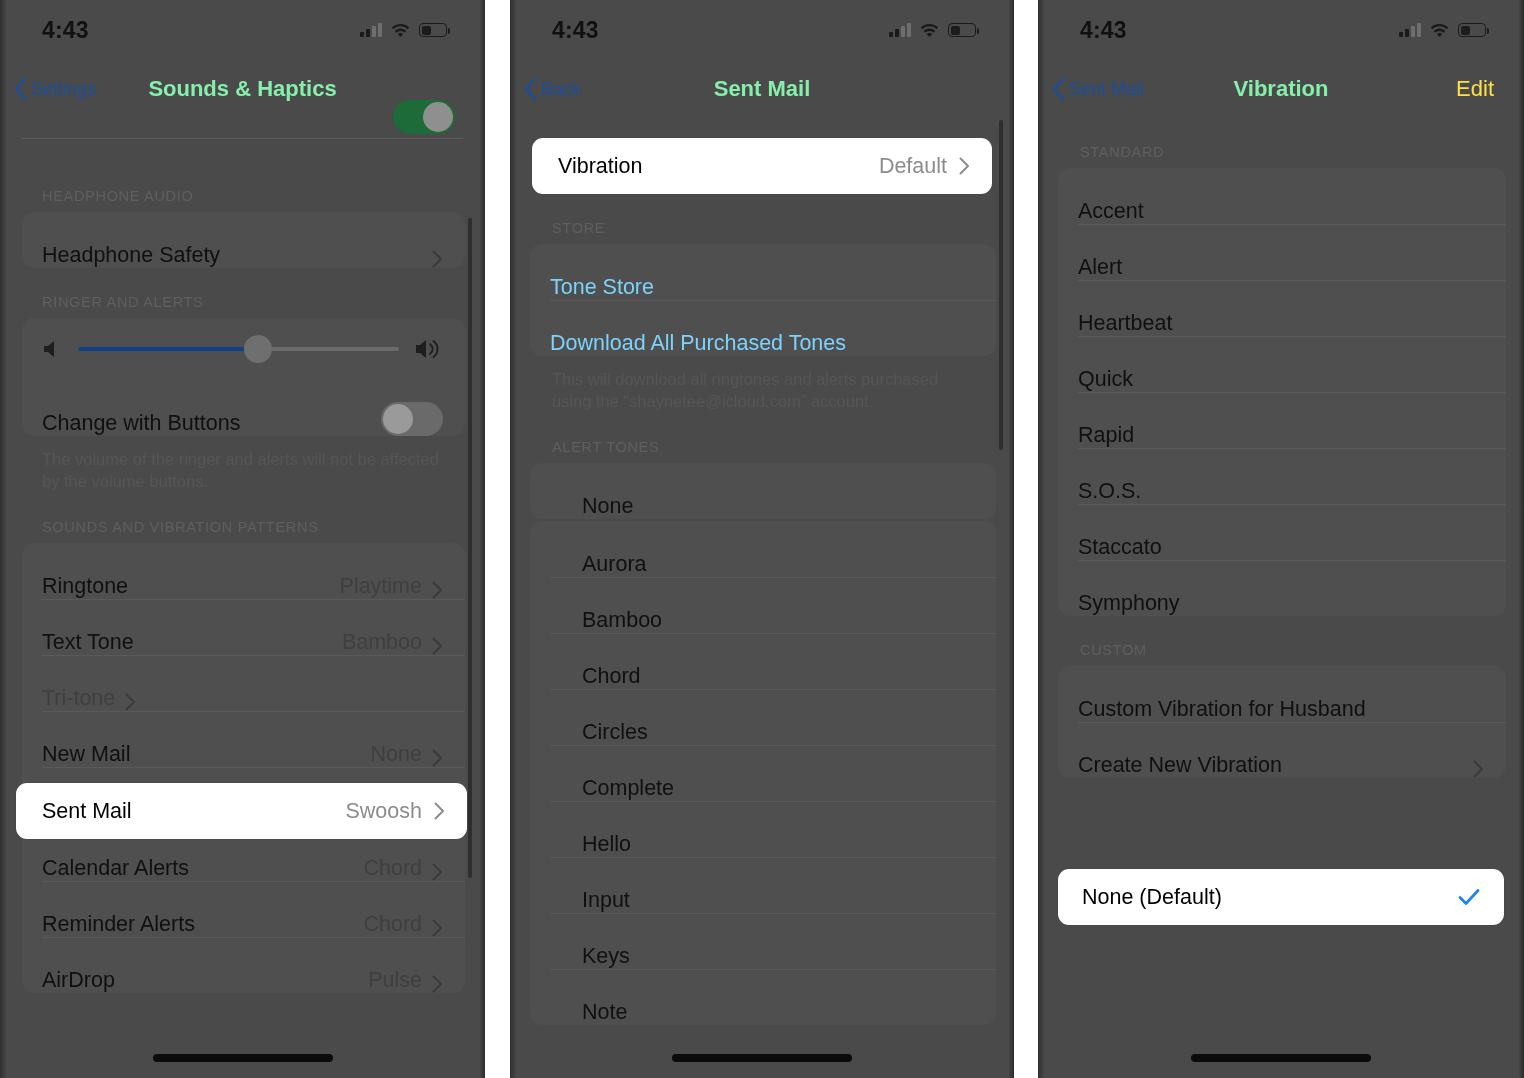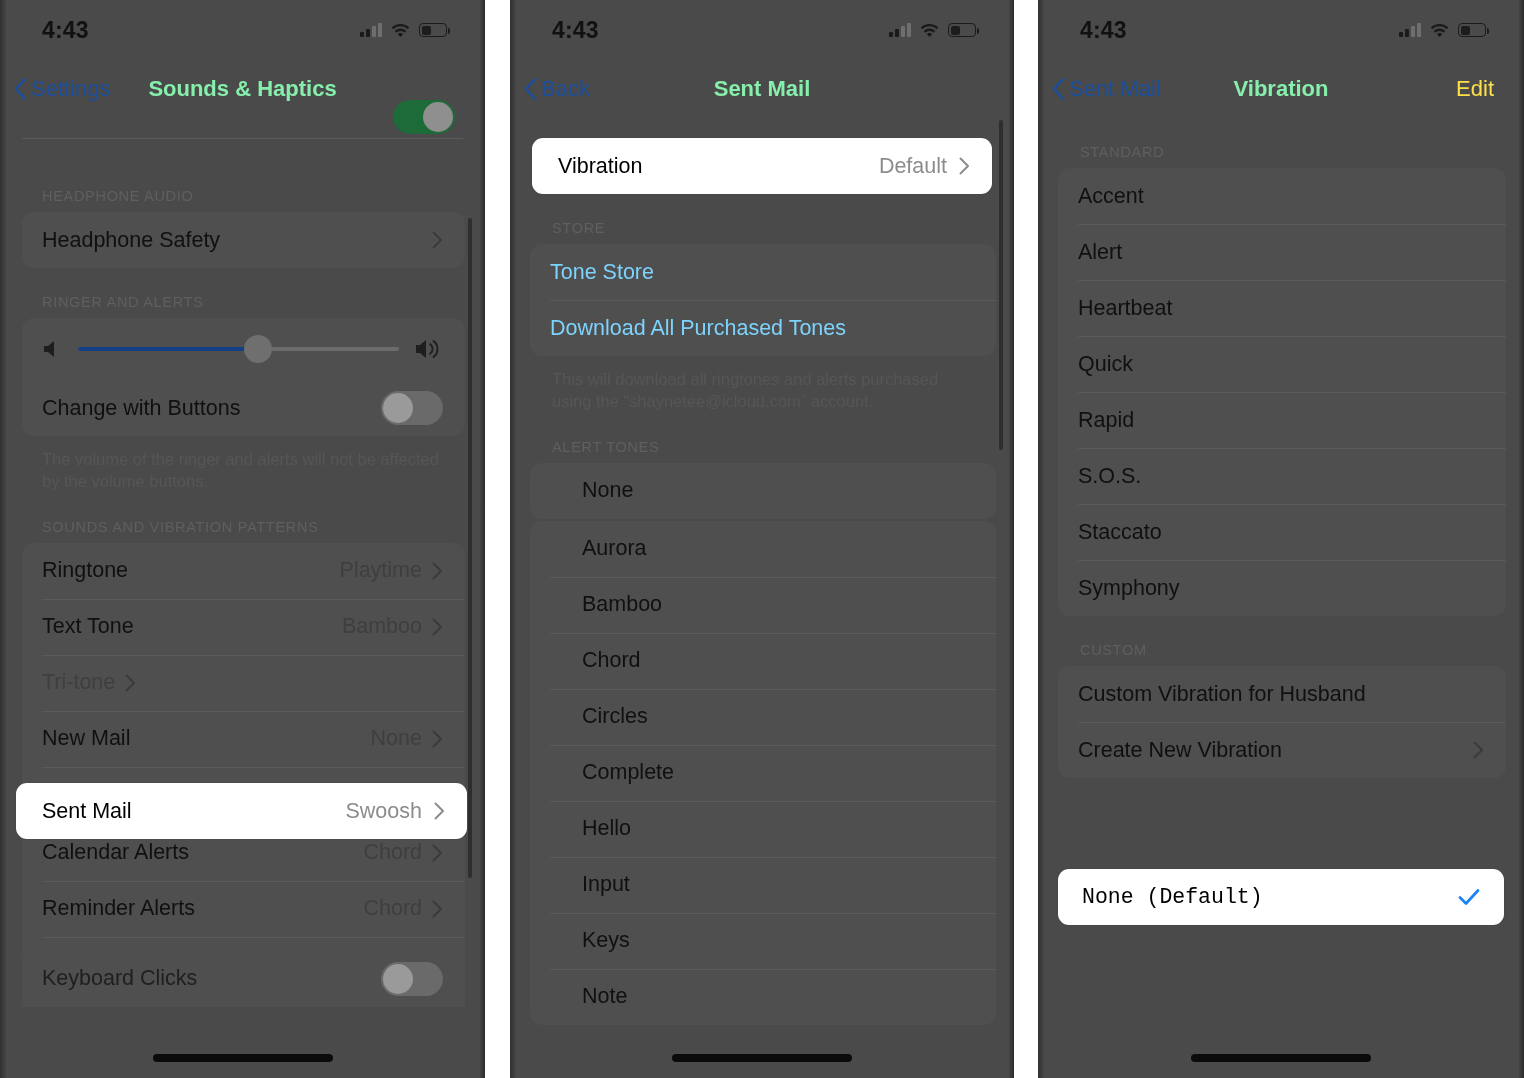--- a/index.html
+++ b/index.html
@@ -59,21 +59,21 @@
   .batt span { position:absolute; left:1.5px; top:1.5px; bottom:1.5px;
                width:9px; background:#1c1c1c; border-radius:2px; display:block; }
 
   
   .navbar {
     height: 58px; display:flex; align-items:center;
     padding: 0 30px 0 14px; position:relative; z-index:4;
   }
   .nav-back { display:flex; align-items:center; gap:4px; cursor:pointer; }
   .chev-back { width:13px; height:22px; flex:none; }
-  .nav-back-label { font-size:22px; color:#1b4f9c;text-align:right; }
+  .nav-back-label { font-size:18px; color:#1b4f9c;text-align:right; }
   .nav-title {
     position:absolute; left:0; right:0; text-align:center;
     font-size:22px; font-weight:700; color:#86efac; pointer-events:none;
   }
   .nav-right { margin-left:auto; font-size:22px; color:#fde047; position:relative; z-index:5;}
 
   
   .content { position:relative; padding: 0 0 0 0; }
 
   .sect-hdr {
@@ -82,21 +82,21 @@
   }
   .group {
     background: #4f4f4f;
     margin: 0 20px 0 22px;
     border-radius: 12px;
     overflow: hidden;
   }
   .p2 .group, .p3 .group { margin: 0 18px 0 20px; }
 
   .row {
-    display:flex; align-items:center;
+    display:flex; align-items:flex-end;
     height: 56px; padding: 0 22px 0 20px;
     position:relative;
     font-size: 21.5px; color:#101010;
   }
   .row + .row::before {
     content:""; position:absolute; left:20px; right:0; top:0;
     height:1px; background:#5a5a5a;
   }
   .row .label { flex:1; }
   .row .value { color:#3f3f3f; font-size:21.5px; margin-right:10px; }
@@ -301,26 +301,20 @@
         </div>
         <div class="row">
           <span class="label">AirDrop</span>
           <span class="value">Pulse</span>
           <svg class="chev" viewBox="0 0 11 18">
               <path d="M1.5 1.5L9 9l-7.5 7.5" stroke="#2a2a2a" stroke-width="2" fill="none" stroke-linecap="round" stroke-linejoin="round"></path>
             </svg>
         </div>
       </div>
 
-      <div class="cut-row">
-        <span class="label" style="flex:1">Keyboard Clicks</span>
-        <div class="toggle">
-            <i></i>
-          </div>
-      </div>
     </div>
 
     <div class="hl" style="top:783px; left:16px; right:18px; height:56px; padding:0 22px 0 26px;">
       <span class="label">Sent Mail</span>
       <span class="value">Swoosh</span>
       <svg class="chev" viewBox="0 0 11 18">
           <path d="M1.5 1.5L9 9l-7.5 7.5" stroke="#8c8c8c" stroke-width="2" fill="none" stroke-linecap="round" stroke-linejoin="round"></path>
         </svg>
     </div>
 
@@ -505,21 +499,21 @@
         </div>
         <div class="row">
           <span class="label">Create New Vibration</span>
           <svg class="chev" viewBox="0 0 11 18">
               <path d="M1.5 1.5L9 9l-7.5 7.5" stroke="#2a2a2a" stroke-width="2" fill="none" stroke-linecap="round" stroke-linejoin="round"></path>
             </svg>
         </div>
       </div>
     </div>
 
-    <div class="hl" style="top:869px; left:20px; right:20px; height:56px; padding:0 22px 0 24px;font-family:Liberation Mono, monospace;">
+    <div class="hl" style="top:869px; left:20px; right:20px; height:56px; padding:0 22px 0 24px;">
       <span class="label">None (Default)</span>
       <svg class="check" viewBox="0 0 26 26">
           <path d="M4 13.5l6 6L22 6.5" stroke="#1b84f7" stroke-width="2.8" fill="none" stroke-linecap="round" stroke-linejoin="round"></path>
         </svg>
     </div>
 
     <div class="home-ind"></div>
   </div>
 
 </div>

